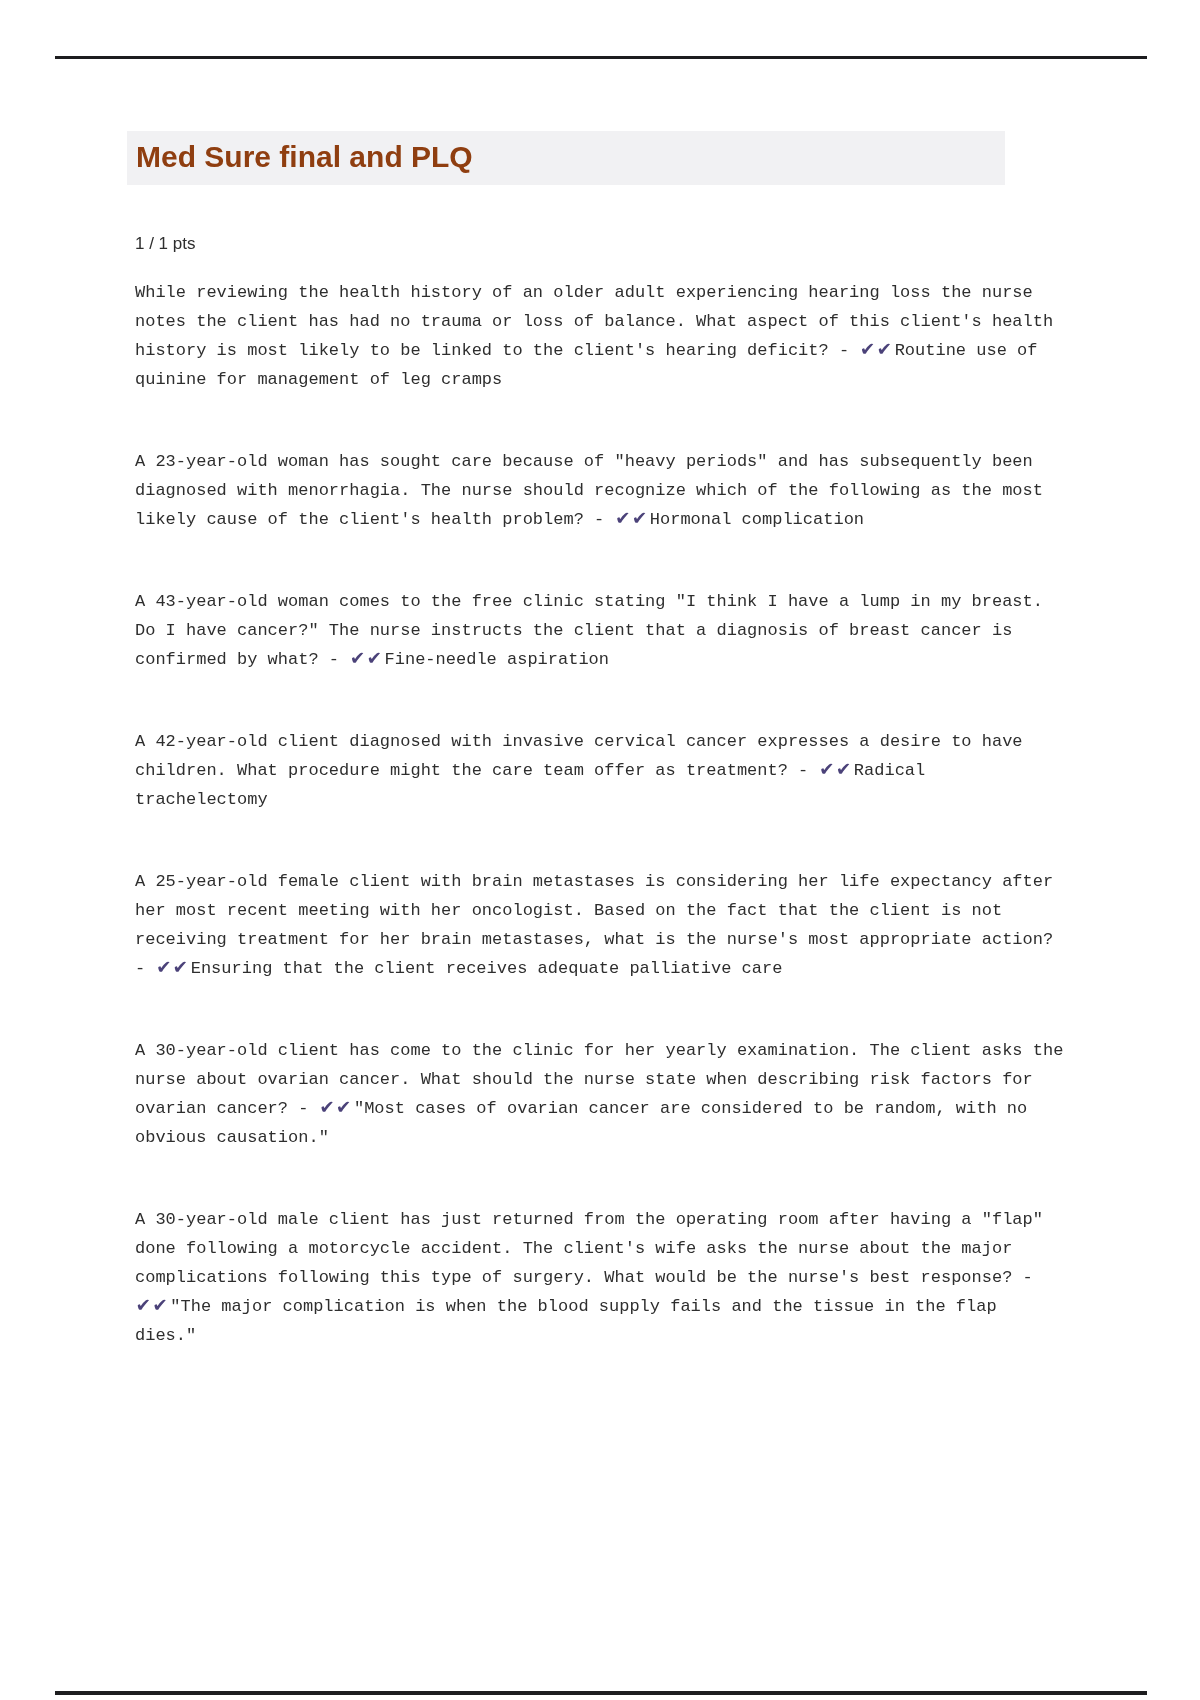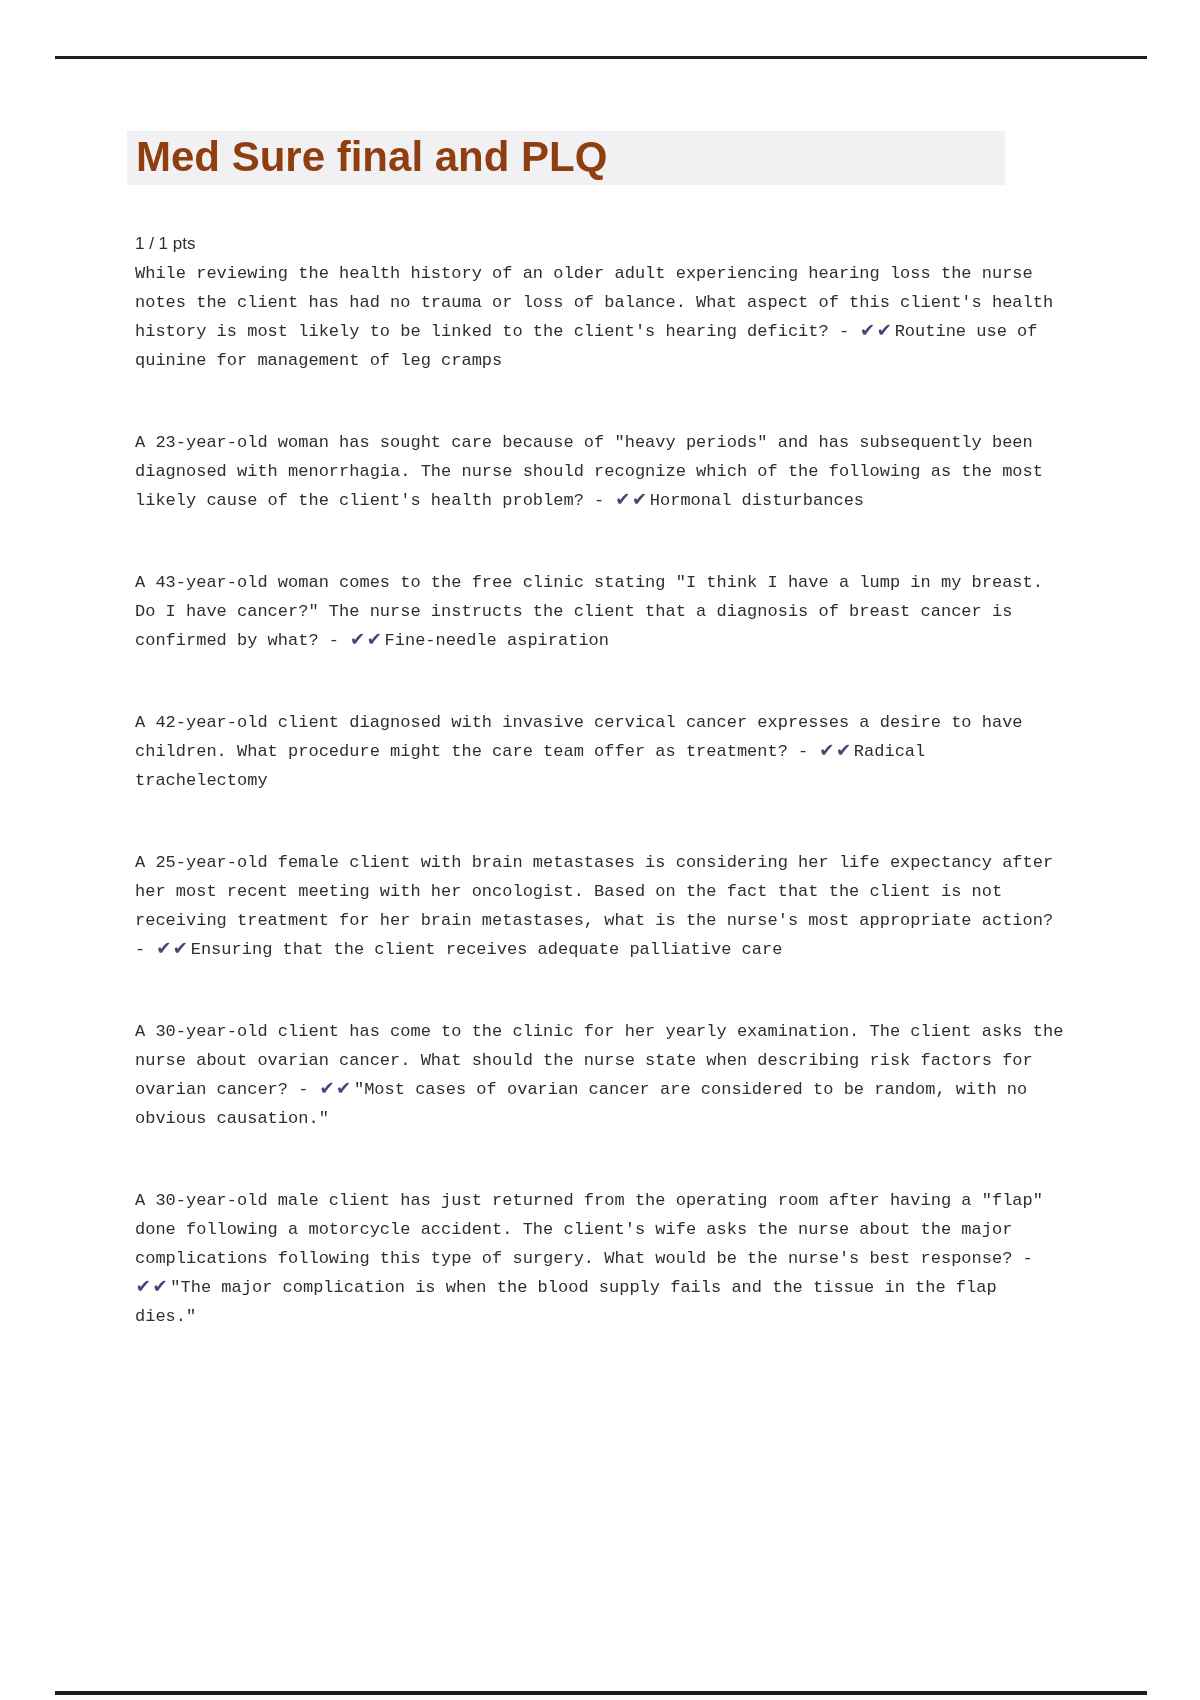--- a/index.html
+++ b/index.html
@@ -32,28 +32,28 @@
     line-height: 29px;
   }
 
   .title {
     box-sizing: border-box;
     margin: 0 0 44px -8px;
     padding: 5px 10px 7px 9px;
     width: 878px;
     background: #f1f1f3;
     color: #8f3e10;
-    font-size: 42px;
+    font-size: 30px;
     line-height: 42px;
     font-weight: 700;
     font-family: "Liberation Sans", sans-serif;
   }
 
   .pts {
-    margin: 0 0 1px 0;
+    margin: 0 0 20px 0;
   }
 
   .qa {
     margin: 0 0 53px 0;
     font-family: Liberation Mono, monospace;
   }
 
   .check {
     color: #4b4279;
     font-size: 21px;
@@ -74,21 +74,21 @@
 <div class="content">
 
   <h1 class="title">Med Sure final and PLQ</h1>
 
   <p class="pts">1 / 1 pts</p>
 
   <p class="qa"><span>While reviewing the health history of an older adult experiencing hearing loss the nurse notes the client has had no trauma or loss of balance. What aspect of this client's health history is most likely to be linked to the client's hearing deficit? -</span>
     <span class="check">✔</span><span class="check">✔</span><span class="answer">Routine use of quinine for management of leg cramps</span></p>
 
   <p class="qa"><span>A 23-year-old woman has sought care because of "heavy periods" and has subsequently been diagnosed with menorrhagia. The nurse should recognize which of the following as the most likely cause of the client's health problem? -</span>
-    <span class="check">✔</span><span class="check">✔</span><span class="answer">Hormonal disturbances</span></p>
+    <span class="check">✔</span><span class="check">✔</span><span class="answer">Hormonal complication</span></p>
 
   <p class="qa"><span>A 43-year-old woman comes to the free clinic stating "I think I have a lump in my breast. Do I have cancer?" The nurse instructs the client that a diagnosis of breast cancer is confirmed by what? -</span>
     <span class="check">✔</span><span class="check">✔</span><span class="answer">Fine-needle aspiration</span></p>
 
   <p class="qa"><span>A 42-year-old client diagnosed with invasive cervical cancer expresses a desire to have children. What procedure might the care team offer as treatment? -</span>
     <span class="check">✔</span><span class="check">✔</span><span class="answer">Radical trachelectomy</span></p>
 
   <p class="qa"><span>A 25-year-old female client with brain metastases is considering her life expectancy after her most recent meeting with her oncologist. Based on the fact that the client is not receiving treatment for her brain metastases, what is the nurse's most appropriate action? -</span>
     <span class="check">✔</span><span class="check">✔</span><span class="answer">Ensuring that the client receives adequate palliative care</span></p>
 

